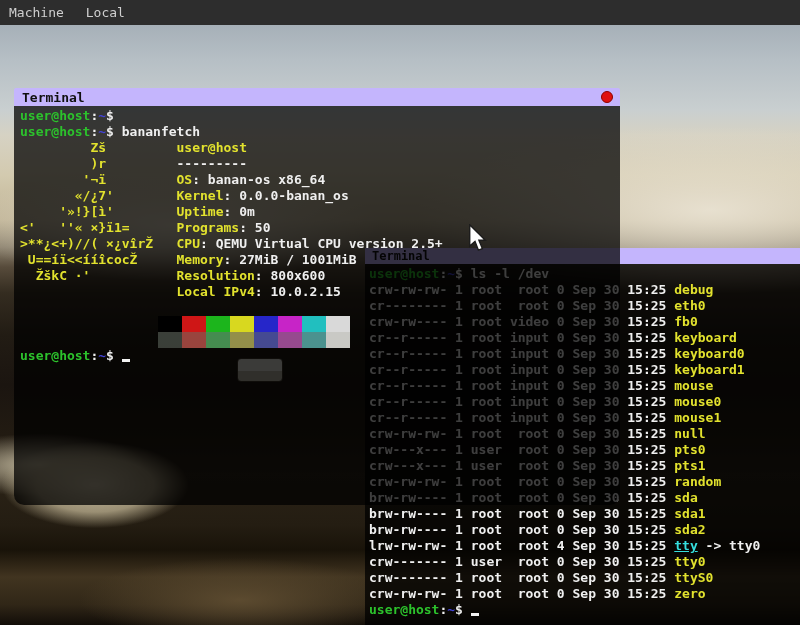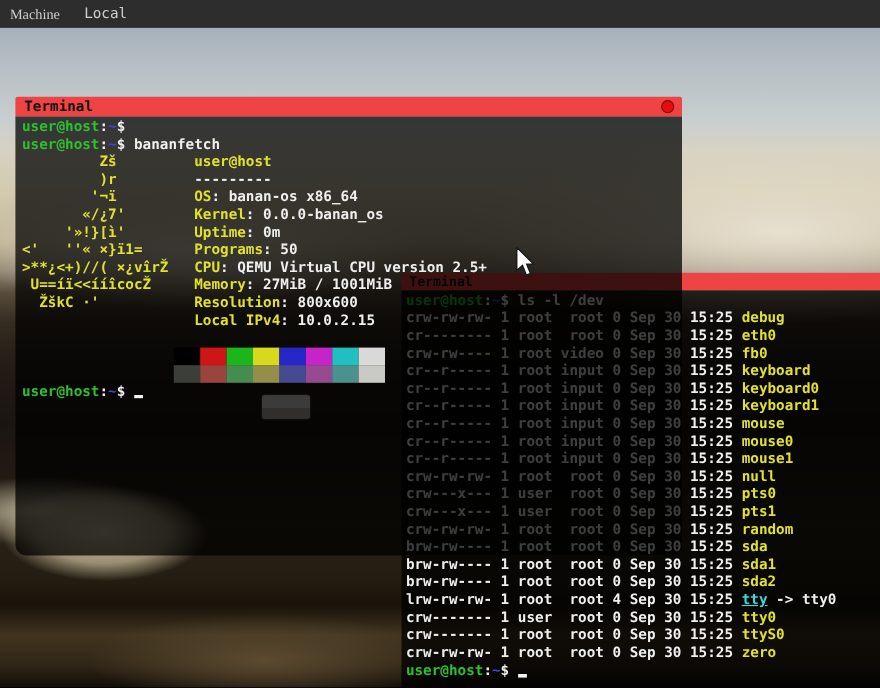--- a/index.html
+++ b/index.html
@@ -4,21 +4,21 @@
 <style>
   * { margin:0; padding:0; box-sizing:border-box; }
   html,body { width:800px; height:625px; overflow:hidden; background:#000; }
   body { position:relative; font-family:"DejaVu Sans Mono", monospace; }
 
   
   .menubar { position:absolute; left:0; top:0; width:800px; height:25px;
              background:#2d2d2d; display:flex; align-items:center; z-index:5; }
   .menu-item { font:400 13px "DejaVu Sans Mono", monospace; color:#cfcfcf;
                padding:0 11px; height:25px; line-height:25px; }
-  .menu-item:first-child { padding-left:9px;font-family:Liberation Serif, serif; }
+  .menu-item:first-child { padding-left:9px; }
 
   
   .photo { position:absolute; left:0; top:25px; width:800px; height:600px; z-index:1;
     background:
       radial-gradient(ellipse 130px 60px at 95px 460px, rgba(205,194,166,.95) 0%, rgba(183,171,140,.8) 45%, rgba(120,105,75,0) 72%),
       radial-gradient(ellipse 150px 45px at 40px 440px, rgba(214,204,176,.9) 0%, rgba(120,105,75,0) 70%),
       radial-gradient(ellipse 230px 60px at 240px 575px, rgba(96,78,50,.9) 0%, rgba(96,78,50,0) 70%),
       radial-gradient(ellipse 420px 120px at 710px 185px, rgba(233,226,210,.95) 0%, rgba(233,226,210,0) 70%),
       radial-gradient(ellipse 300px 80px at 170px 200px, rgba(224,216,196,.9) 0%, rgba(224,216,196,0) 70%),
       linear-gradient(180deg,
@@ -27,21 +27,21 @@
         #342c20 268px, #221c14 310px, #1b1510 360px, #221b12 410px,
         #2b2317 450px, #241d12 500px, #191309 525px, #413420 552px,
         #302617 580px, #120d08 600px);
   }
   .truck { position:absolute; left:237px; top:333px; width:46px; height:24px;
            background:linear-gradient(180deg,#e4e2da 0 55%, #b9b4a8 55%);
            border:1px solid #3c352a; border-radius:4px; }
 
   
   .win { position:absolute; }
-  .titlebar { background:#ef4444; display:flex; align-items:center; }
+  .titlebar { background:#c4b5fd; display:flex; align-items:center; }
   .titlebar .title { font:700 13px "DejaVu Sans Mono", monospace; color:#101010; }
   .close-btn { margin-left:auto; margin-right:7px; width:12px; height:12px;
                border-radius:50%; background:#e01010; border:1px solid #8d0000; }
   .content { background:rgba(0,0,0,0.74); overflow:hidden;
              font:700 13px/16px "DejaVu Sans Mono", monospace;
              color:#efefef; white-space:pre; }
   .tline { height:16px; }
 
   #win-front { left:14px; top:88px; width:606px; z-index:3; }
   #win-front .titlebar { height:18px; border-radius:2px 2px 0 0; }

